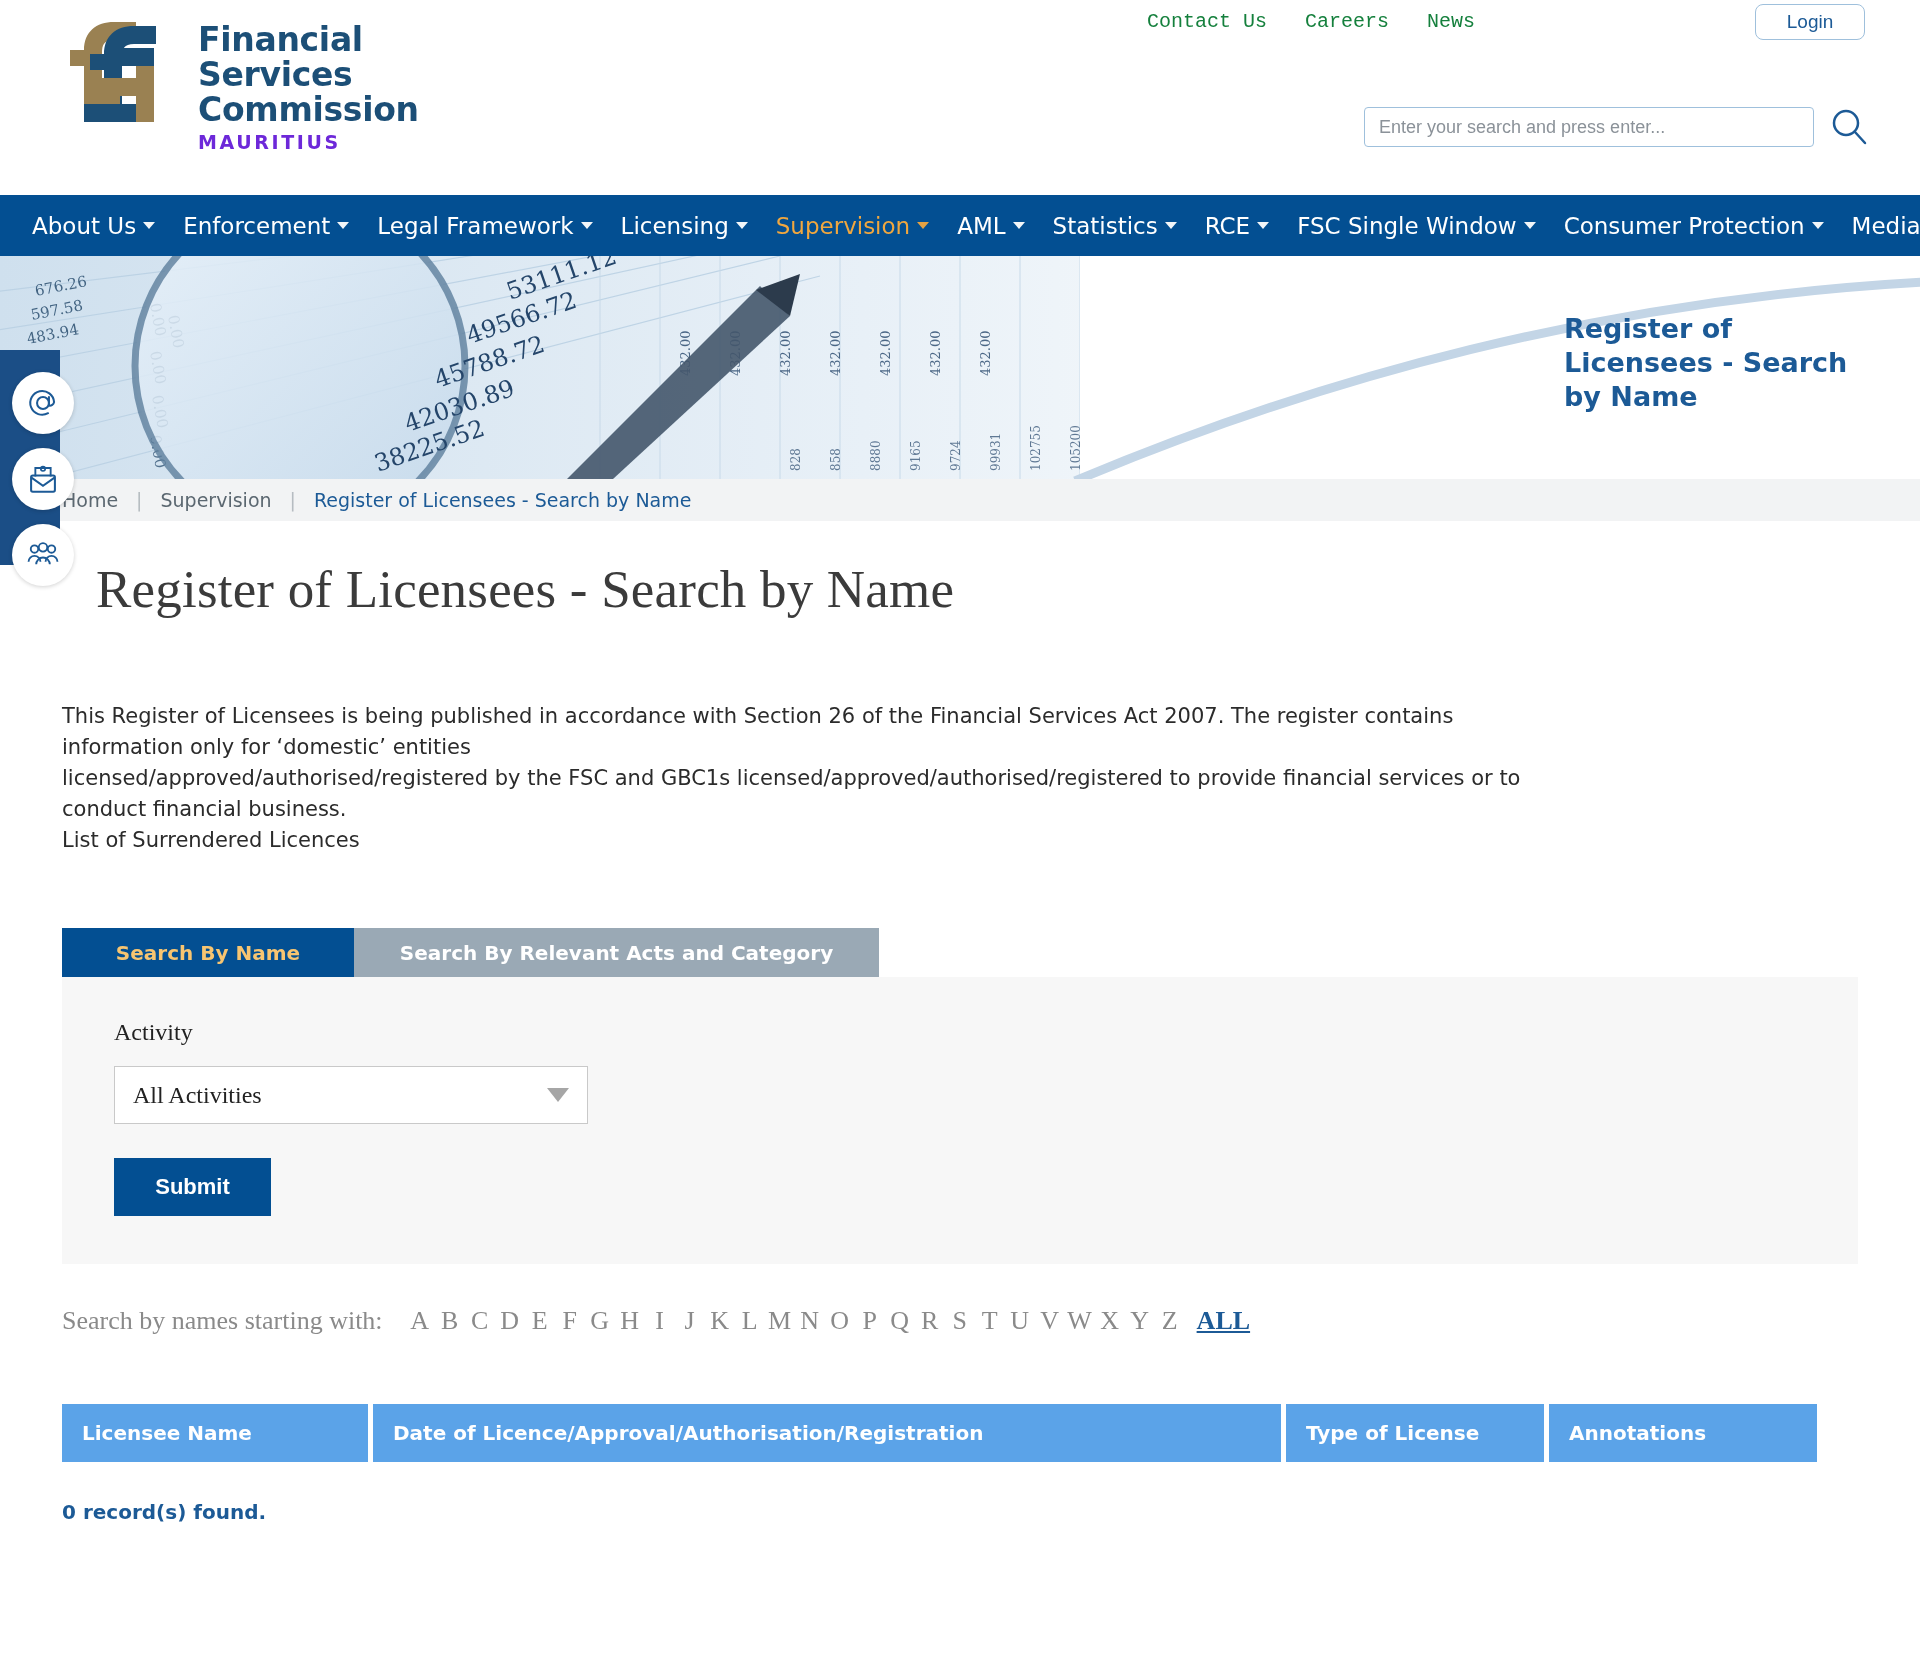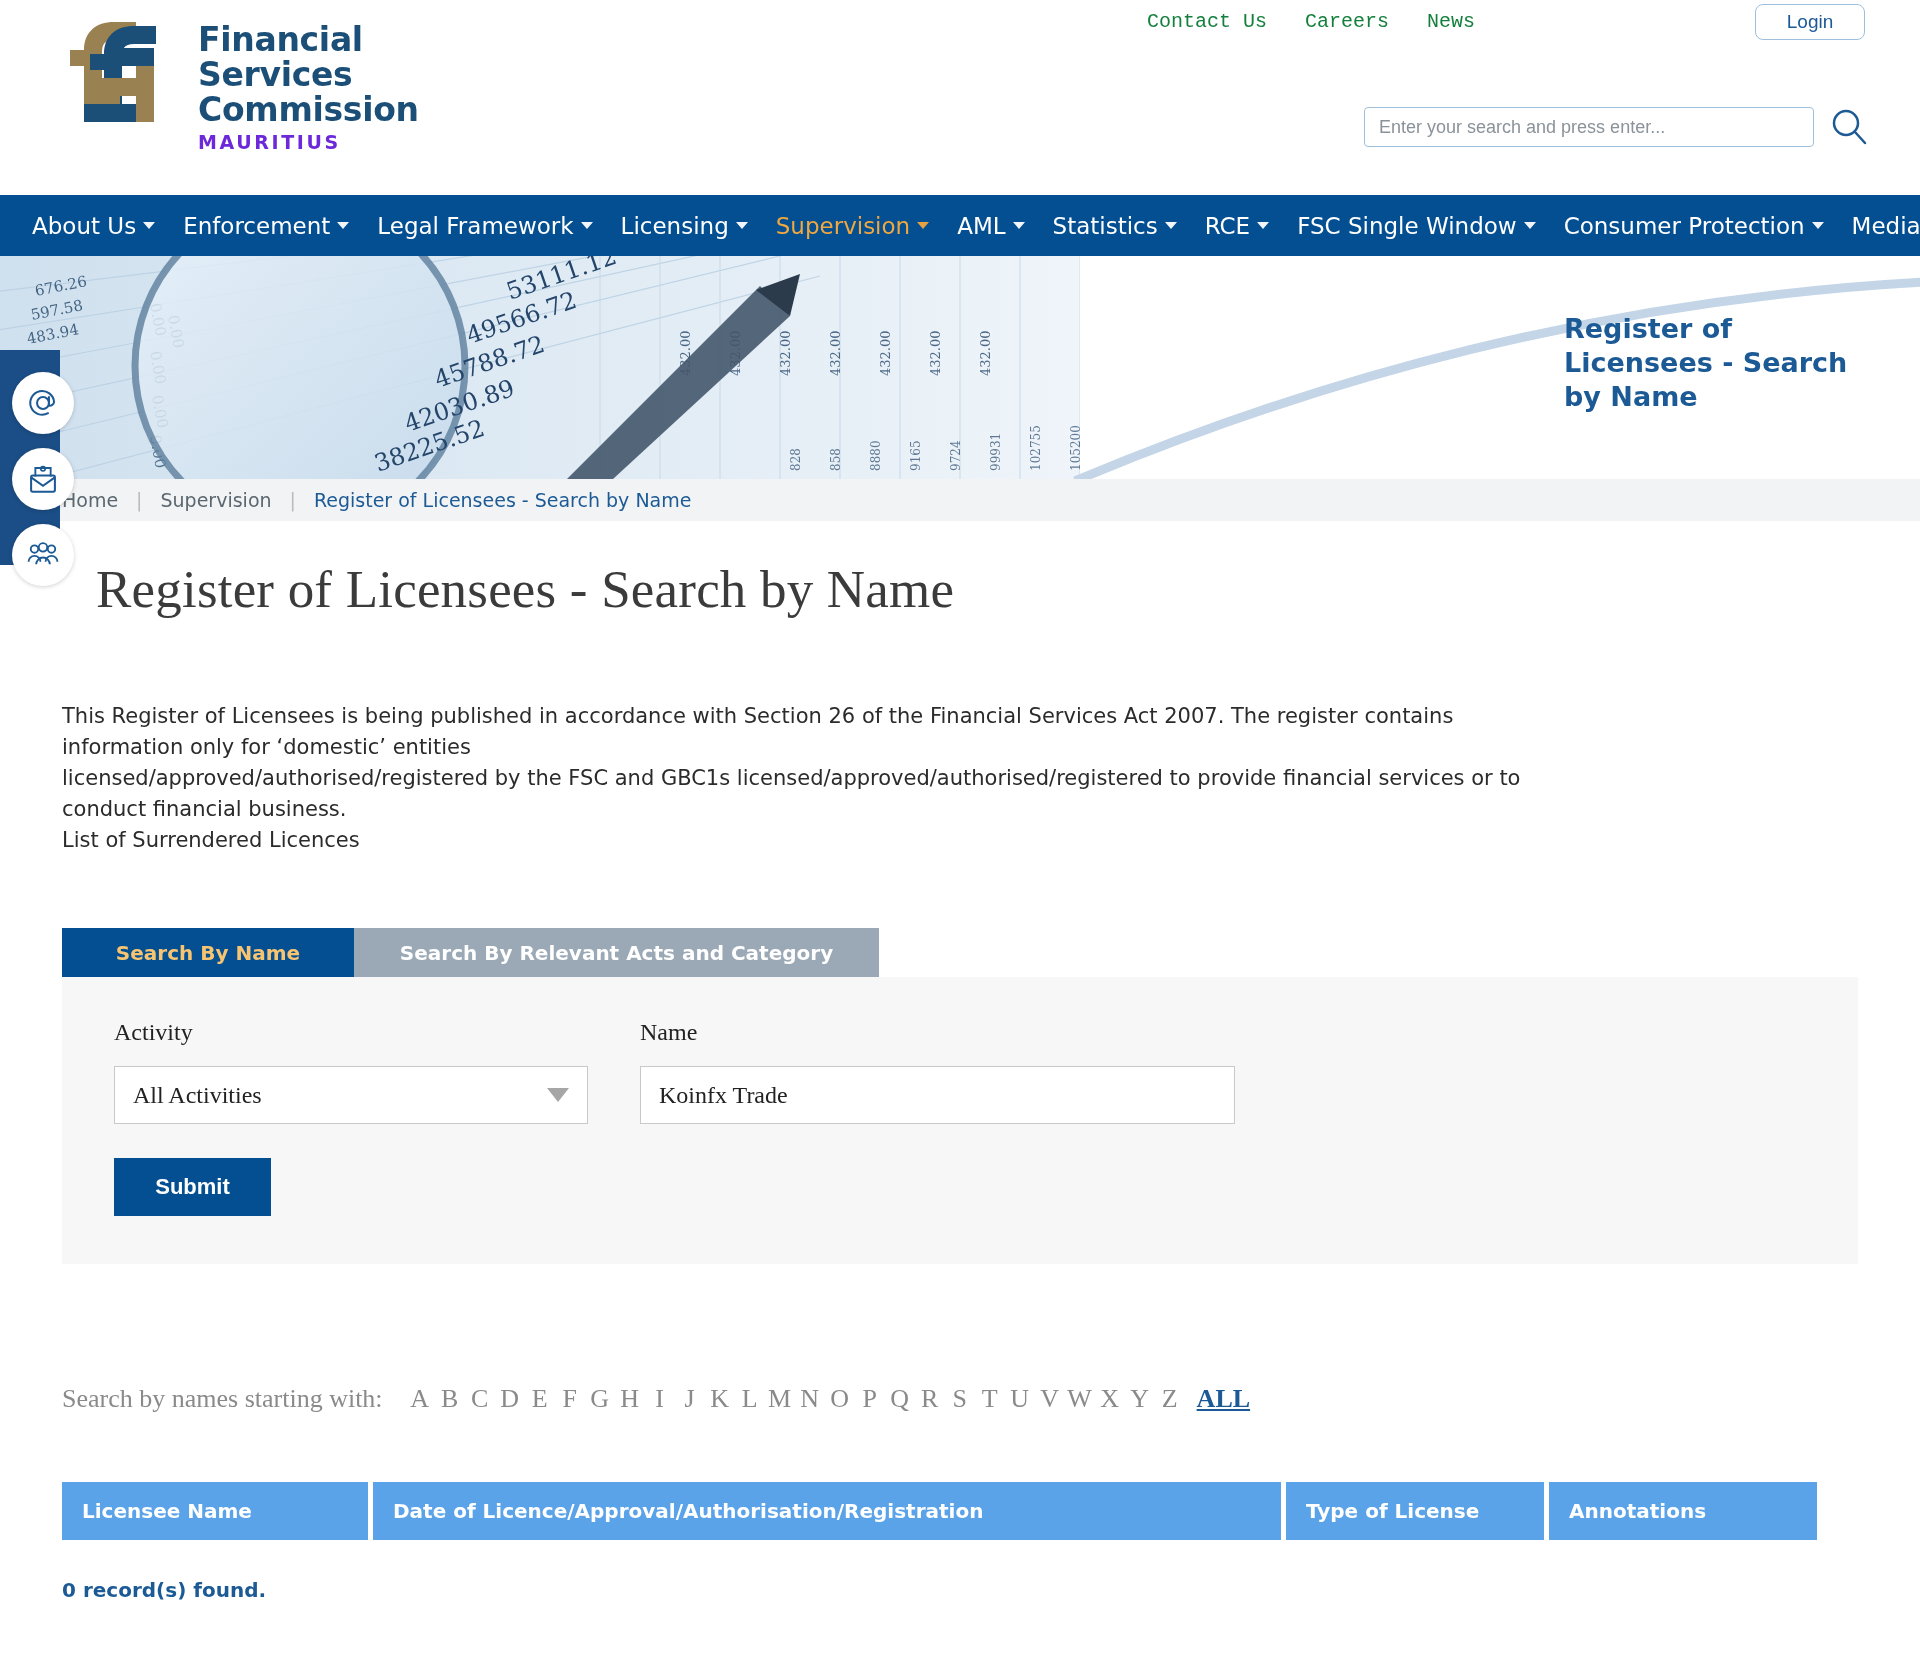--- a/index.html
+++ b/index.html
@@ -149,21 +149,21 @@
     font-size:24px; color:#222; outline:none;
   }
   .submit-btn {
     margin-top:34px; width:157px; height:58px; background:#034f92;
     color:#fff; border:none; cursor:pointer;
     font-family:"Liberation Sans", sans-serif; font-weight:bold; font-size:22px;
   }
 
   
   .alpha-row {
-    margin-top:120px; display:flex; align-items:baseline;
+    margin-top:42px; display:flex; align-items:baseline;
     font-family:"Liberation Serif", serif; font-size:26px; color:#8a8a8a;
   }
   .alpha-label { margin-right:22px; }
   .alpha-letters { display:flex; gap:0; }
   .alpha-letters span { display:inline-block; min-width:30px; text-align:center; cursor:pointer; }
   .alpha-all { color:#1c5a96; text-decoration:underline; font-weight:bold; margin-left:12px; cursor:pointer; }
 
   
   .result-table { margin-top:68px; display:flex; gap:5px; }
   .th {
@@ -408,24 +408,20 @@
   </div>
 
   <div class="form-panel">
     <div class="form-row">
       <div class="field">
         <div class="field-label">Activity</div>
         <div class="select-box">
           <span>All Activities</span>
           <i class="select-arrow"></i>
         </div>
-      </div>
-      <div class="field">
-        <div class="field-label">Name</div>
-        <input class="text-box" type="text" value="Koinfx Trade" style="">
       </div>
     </div>
     <button class="submit-btn">Submit</button>
   </div>
 
   <div class="alpha-row">
     <span class="alpha-label">Search by names starting with:</span>
     <span class="alpha-letters">
       <span>A</span>
       <span>B</span>

